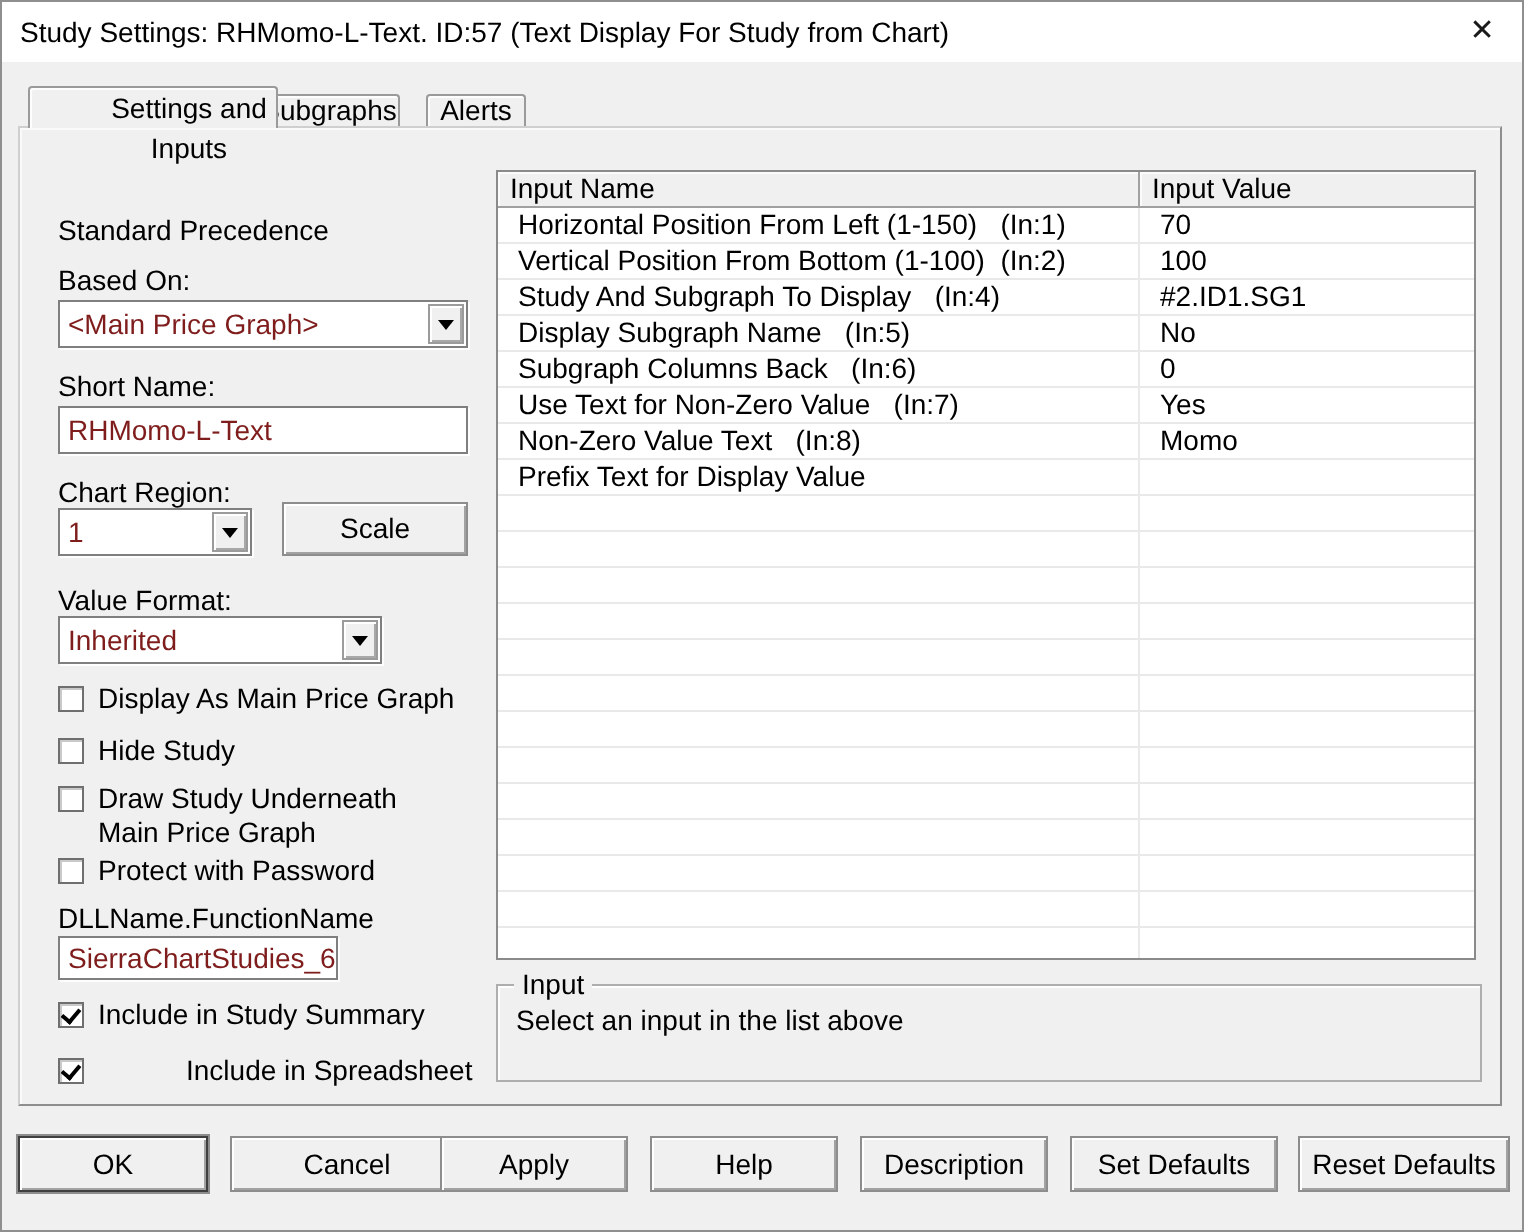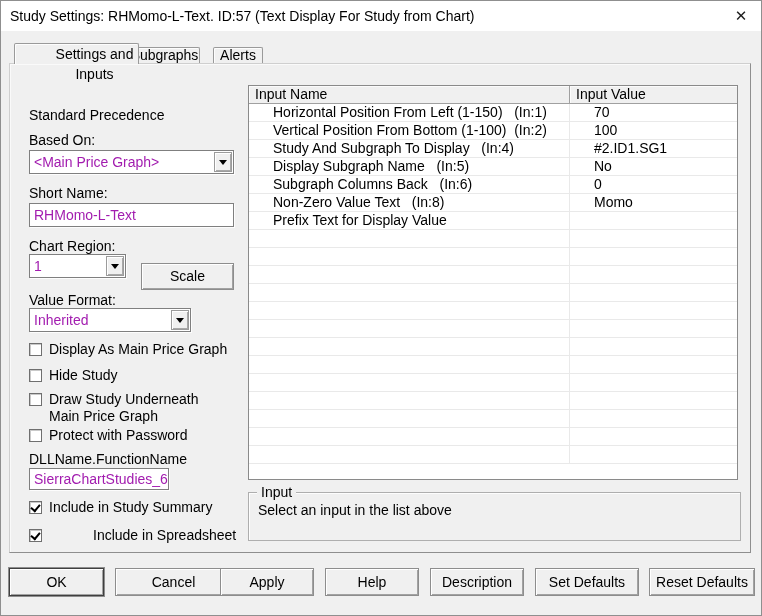--- a/index.html
+++ b/index.html
@@ -21,21 +21,21 @@
 
   
   .panel{position:absolute;left:8px;top:62px;width:742px;height:490px;background:#f0f0f0;
          border:1px solid;border-color:#cfcfcf #8e8e8e #8e8e8e #cfcfcf;
          box-shadow:inset 1px 1px 0 #fafafa;z-index:1;}
 
   .lbl{position:absolute;font-size:14px;color:#000;white-space:nowrap;z-index:2;}
 
   
   .field,.combo{position:absolute;background:#ffffff;border:1px solid #7f7f7f;
-        box-shadow:1px 1px 0 #fdfdfd;z-index:2;font-size:14px;color:#a21caf;}
+        box-shadow:1px 1px 0 #fdfdfd;z-index:2;font-size:14px;color:#7f1d1d;}
   .field{padding:2px 4px;line-height:18px;white-space:nowrap;overflow:hidden;}
   .combo{padding:2px 22px 2px 4px;line-height:18px;white-space:nowrap;overflow:hidden;}
   .combo .drop{position:absolute;right:1px;top:1px;bottom:1px;width:18px;background:#f0f0f0;
         border:1px solid #9b9b9b;box-shadow:inset 1px 1px 0 #ffffff,inset -1px -1px 0 #a8a8a8;}
   .combo .drop::after{content:"";position:absolute;left:50%;top:50%;margin:-2px 0 0 -4px;
         border-left:4px solid transparent;border-right:4px solid transparent;border-top:5px solid #000;}
 
   
   .btn{position:absolute;background:#f0f0f0;border:1px solid #8d8d8d;
        box-shadow:inset 1px 1px 0 #ffffff,inset -1px -1px 0 #a2a2a2;
@@ -52,21 +52,21 @@
 
   
   .table{position:absolute;left:247px;top:84px;width:490px;height:395px;background:#ffffff;
          border:1px solid #8a8a8a;z-index:2;overflow:hidden;}
   .thead{display:flex;height:18px;background:#f0f0f0;border-bottom:1px solid #a0a0a0;}
   .th{font-size:14px;color:#000;line-height:17px;padding-left:6px;white-space:pre;
       box-shadow:inset 1px 1px 0 #fbfbfb;}
   .th.c0{width:321px;border-right:1px solid #a0a0a0;}
   .th.c1{flex:1;}
   .trow{display:flex;height:18px;border-bottom:1px solid #e9e9e9;}
-  .cell{font-size:14px;color:#000;line-height:17px;padding-left:24px;white-space:pre;overflow:hidden;}
+  .cell{font-size:14px;color:#000;line-height:17px;padding-left:10px;white-space:pre;overflow:hidden;}
   .cell.c0{width:321px;border-right:1px solid #e9e9e9;}
   .cell.c1{flex:1;}
 
   
   .groupbox{position:absolute;left:247px;top:491px;width:493px;height:49px;
         border:1px solid #aeaeae;box-shadow:inset 1px 1px 0 #fdfdfd;z-index:2;}
   .groupbox .gtitle{position:absolute;left:8px;top:-9px;background:#f0f0f0;padding:0 4px;
         font-size:14px;color:#000;}
   .groupbox .gmsg{position:absolute;left:9px;top:9px;font-size:14px;color:#000;}
 </style>
@@ -97,21 +97,21 @@
   </div>
 
   <span class="lbl" style="left:28px;top:184px;">Short Name:</span>
   <div class="field" style="left:28px;top:202px;width:205px;height:24px;">RHMomo-L-Text</div>
 
   <span class="lbl" style="left:28px;top:237px;">Chart Region:</span>
   <div class="combo" style="left:28px;top:253px;width:97px;height:24px;">
     <span>1</span>
     <span class="drop"></span>
   </div>
-  <div class="btn" style="left:140px;top:250px;width:93px;height:27px;line-height:25px;margin-top:12px;">Scale</div>
+  <div class="btn" style="left:140px;top:250px;width:93px;height:27px;line-height:25px;">Scale</div>
 
   <span class="lbl" style="left:28px;top:291px;">Value Format:</span>
   <div class="combo" style="left:28px;top:307px;width:162px;height:24px;">
     <span>Inherited</span>
     <span class="drop"></span>
   </div>
 
   <div id="options">
       <label class="cb" style="left: 28px; top: 340px;">
         <span class="box"></span>
@@ -161,20 +161,24 @@
           <div class="cell c0">Study And Subgraph To Display   (In:4)</div>
           <div class="cell c1">#2.ID1.SG1</div>
         </div>
         <div class="trow">
           <div class="cell c0">Display Subgraph Name   (In:5)</div>
           <div class="cell c1">No</div>
         </div>
         <div class="trow">
           <div class="cell c0">Subgraph Columns Back   (In:6)</div>
           <div class="cell c1">0</div>
+        </div>
+        <div class="trow">
+          <div class="cell c0">Use Text for Non-Zero Value   (In:7)</div>
+          <div class="cell c1">Yes</div>
         </div>
         <div class="trow">
           <div class="cell c0">Non-Zero Value Text   (In:8)</div>
           <div class="cell c1">Momo</div>
         </div>
         <div class="trow">
           <div class="cell c0">Prefix Text for Display Value</div>
           <div class="cell c1"></div>
         </div>
         <div class="trow">

